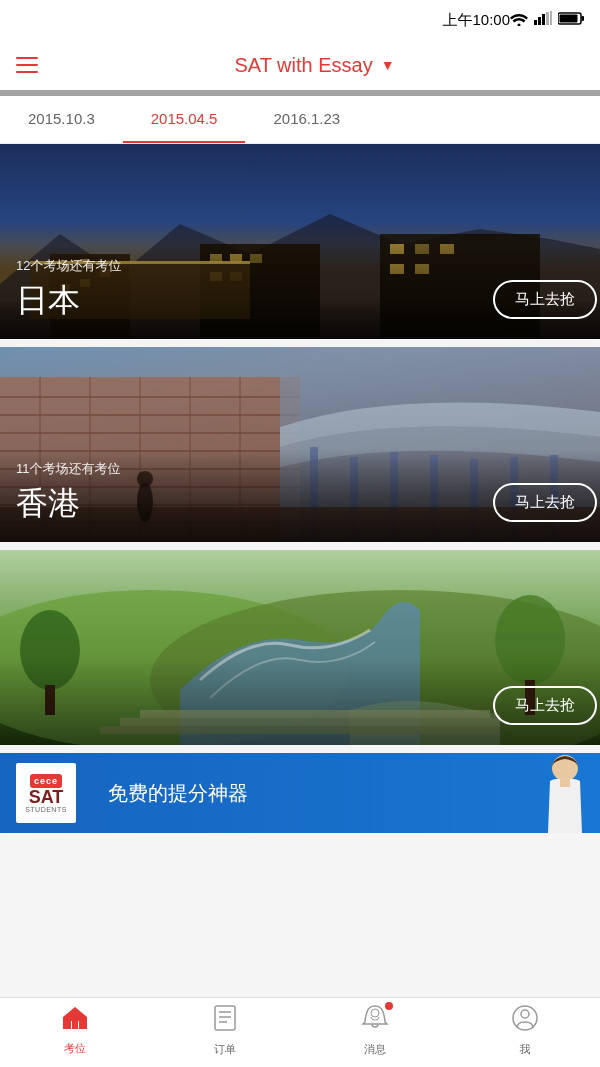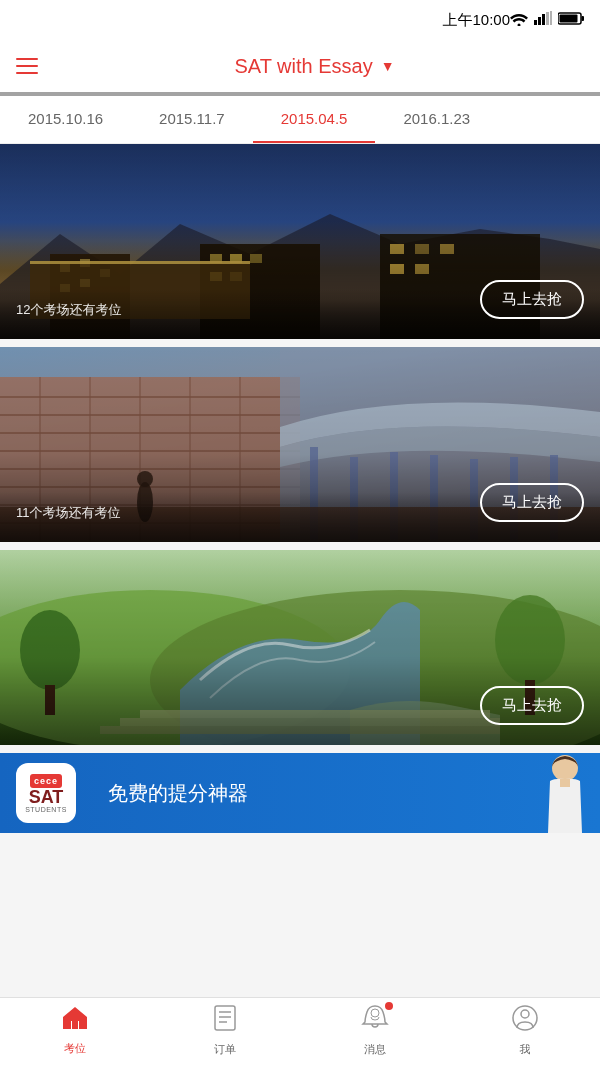--- a/index.html
+++ b/index.html
@@ -34,21 +34,21 @@
     }
 
     
     .header {
       background: #fff;
       height: 56px;
       display: flex;
       align-items: center;
       justify-content: center;
       position: relative;
-      border-bottom: 4px solid #a3a3a3;
+      border-bottom: 6px solid #a3a3a3;
       padding-left: 29px;
     }
     .menu-btn {
       position: absolute;
       left: 16px;
       top: 50%;
       transform: translateY(-50%);
       cursor: pointer;
       display: flex;
       flex-direction: column;
@@ -175,21 +175,21 @@
       margin-bottom: 8px;
       position: relative;
       overflow: hidden;
       display: flex;
       align-items: center;
     }
     .ad-sat-logo {
       width: 60px;
       height: 60px;
       background: #fff;
-      border-radius: 12px;
+      border-radius: 2px;
       margin-left: 16px;
       display: flex;
       flex-direction: column;
       align-items: center;
       justify-content: center;
       flex-shrink: 0;
     }
     .ad-sat-logo-top {
       background: #e53935;
       color: #fff;
@@ -237,21 +237,21 @@
       font-size: 13px;
       margin-bottom: 4px;
     }
     .card-title {
       color: #fff;
       font-size: 32px;
       font-weight: 500;
     }
     .card-action-btn {
       position: absolute;
-      right: 16px;
+      right: 3px;
       bottom: 20px;
       border: 2px solid #fff;
       border-radius: 24px;
       padding: 8px 20px;
       color: #fff;
       font-size: 15px;
       background: transparent;
       cursor: pointer;
       white-space: nowrap;
     }
@@ -341,22 +341,21 @@
     <span></span>
     <span></span>
   </div>
   <div class="header-title">
     <span>SAT with Essay</span>
     <span class="dropdown-arrow">▼</span>
   </div>
 </div>
 
 <div class="date-tabs">
-  <div class="date-tab">2015.10.16</div>
-  <div class="date-tab">2015.11.7</div>
+  <div class="date-tab">2015.10.3</div>
   <div class="date-tab active">2015.04.5</div>
   <div class="date-tab">2016.1.23</div>
 </div>
 
 <div class="main-content">
 
   <div class="location-card">
     <div class="card-bg card-japan">
 
       <svg style="position:absolute;bottom:0;left:0;width:100%;height:100%" viewBox="0 0 600 195" preserveAspectRatio="none">
@@ -395,20 +394,21 @@
         <linearGradient id="overlayJp" x1="0" y1="1" x2="0" y2="0">
           <stop offset="0%" stop-color="rgba(0,0,0,0.6)"></stop>
           <stop offset="50%" stop-color="rgba(0,0,0,0.1)"></stop>
           <stop offset="100%" stop-color="rgba(0,0,0,0)"></stop>
         </linearGradient>
         <rect width="600" height="195" fill="url(#overlayJp)"></rect>
       </svg>
     </div>
     <div class="card-overlay">
       <div class="card-subtitle">12个考场还有考位</div>
+      <div class="card-title">日本</div>
     </div>
     <button class="card-action-btn">马上去抢</button>
   </div>
 
   <div class="location-card">
     <div class="card-bg card-hongkong">
       <svg style="position:absolute;top:0;left:0;width:100%;height:100%" viewBox="0 0 600 195" preserveAspectRatio="none">
         <defs>
           <linearGradient id="skyHk" x1="0" y1="0" x2="0.5" y2="1">
             <stop offset="0%" stop-color="#7090b0"></stop>
@@ -456,20 +456,21 @@
         <linearGradient id="overlayHk" x1="0" y1="1" x2="0" y2="0">
           <stop offset="0%" stop-color="rgba(0,0,0,0.6)"></stop>
           <stop offset="45%" stop-color="rgba(0,0,0,0.1)"></stop>
           <stop offset="100%" stop-color="rgba(0,0,0,0)"></stop>
         </linearGradient>
         <rect width="600" height="195" fill="url(#overlayHk)"></rect>
       </svg>
     </div>
     <div class="card-overlay">
       <div class="card-subtitle">11个考场还有考位</div>
+      <div class="card-title">香港</div>
     </div>
     <button class="card-action-btn">马上去抢</button>
   </div>
 
   <div class="location-card">
     <div class="card-bg card-singapore">
       <svg style="position:absolute;top:0;left:0;width:100%;height:100%" viewBox="0 0 600 195" preserveAspectRatio="none">
         <defs>
           <linearGradient id="skySg" x1="0" y1="0" x2="0" y2="1">
             <stop offset="0%" stop-color="#b0d0a0"></stop>

